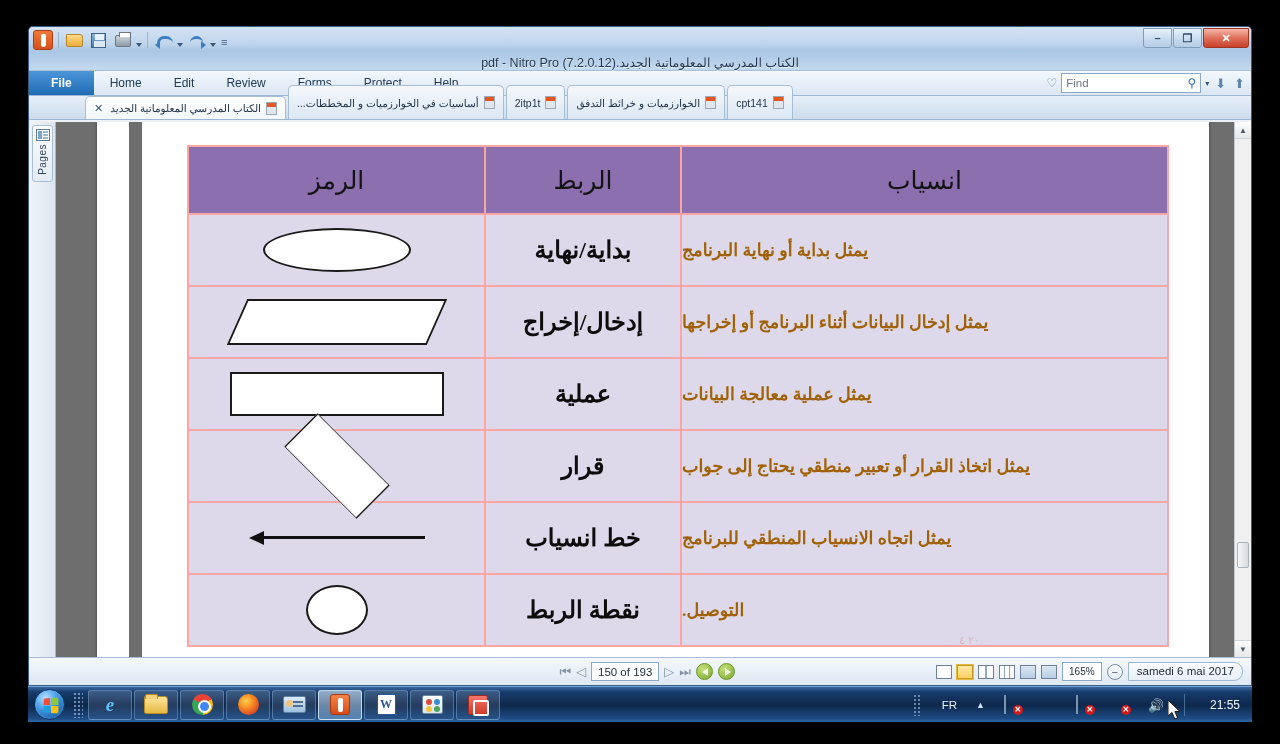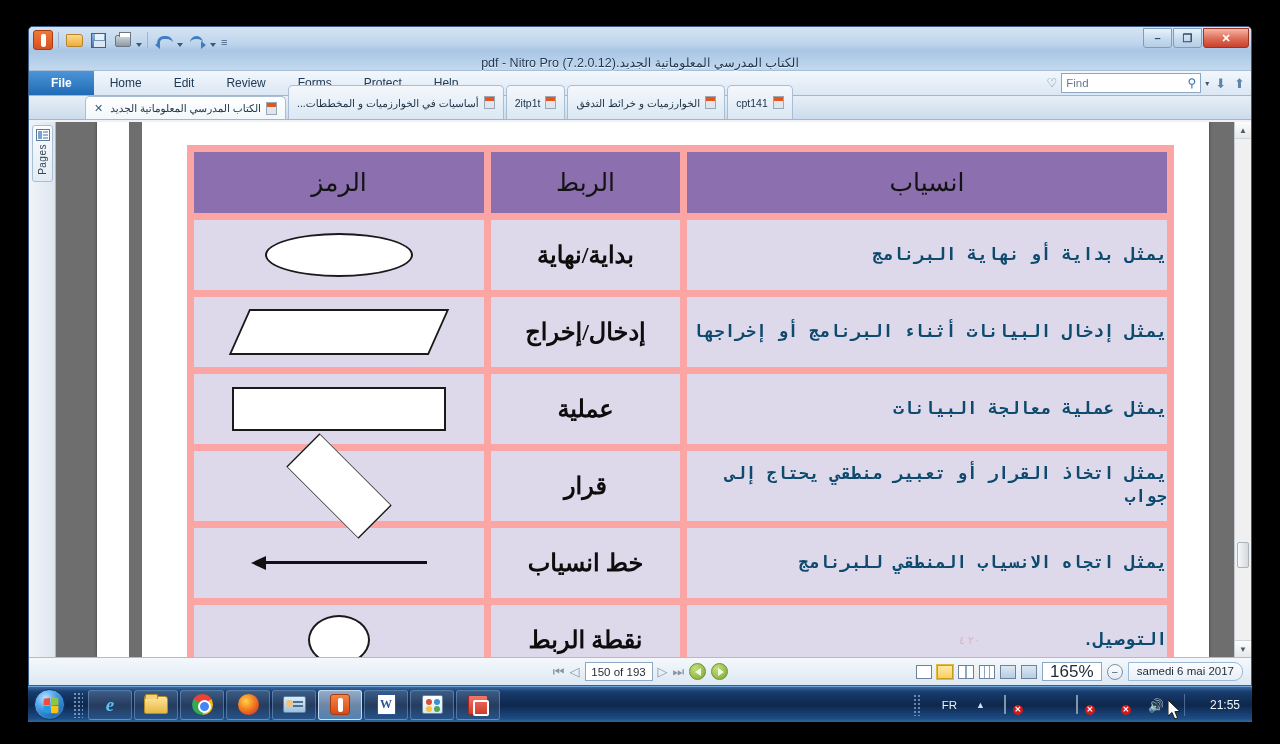--- a/index.html
+++ b/index.html
@@ -315,46 +315,46 @@
   
   #symbol-table {
     position: absolute;
     left: 90px; top: 23px;
     width: 980px;
     border-collapse: collapse;
     table-layout: fixed;
     direction: rtl;
   }
   #symbol-table td, #symbol-table th {
-    border: 7px solid #fca5a5;
+    border: 2px solid #fca5a5;
     padding: 0;
   }
   #symbol-table thead th {
     background: #8b6fae;
     height: 68px;
     font-weight: normal;
     color: #131313;
     font-size: 25px;
     font-family: "Liberation Serif", serif;
   }
   #symbol-table tbody td {
     background: #ded9ea;
     height: 70px;
     vertical-align: middle;
   }
   .col-meaning { width: 487px; }
   .col-name { width: 196px; }
   .col-symbol { width: 297px; }
 
   .cell-meaning {
-    text-align: right;
+    text-align: left;
     font-size: 17.5px;
     font-weight: bold;
-    color: #0c4a6e;
-    font-family: Liberation Mono, monospace;
+    color: #a16207;
+    font-family: Liberation Serif, serif;
     padding: 0 14px;
     line-height: 1.3;
   }
   .cell-name {
     text-align: center;
     font-size: 24px;
     font-weight: bold;
     color: #0d0d0d;
     font-family: "Liberation Serif", serif;
   }
@@ -468,23 +468,23 @@
   }
   .view-ico.sel {
     background: linear-gradient(to bottom,#ffe9a8,#f8cf62);
     border-color: #c79c22;
     outline: 1px solid #e4b93d;
   }
   .view-ico.two { background: linear-gradient(to right,#fff 0 45%, #8ba7c3 45% 55%, #fff 55% 100%); }
   .view-ico.four { background: linear-gradient(to right,#fff 0 30%, #8ba7c3 30% 38%, #fff 38% 62%, #8ba7c3 62% 70%, #fff 70% 100%); }
   .view-ico.scr { background: linear-gradient(to bottom,#dce8f4,#b6cde3); }
   .zoom-box {
-    width: 60px; height: 19px;
+    width: 40px; height: 19px;
     background: #fff; border: 1px solid #8ba7c3;
-    font-size: 17px; text-align: center; line-height: 18px; color: #1d2a38;
+    font-size: 10px; text-align: center; line-height: 18px; color: #1d2a38;
   }
   .zoom-minus {
     width: 16px; height: 16px; border-radius: 50%;
     border: 1px solid #7a8fa6; color:#4a5b6e;
     font-size: 11px; text-align: center; line-height: 14px;
     background: linear-gradient(to bottom,#fbfdff,#e3ebf4);
   }
   .date-box {
     height: 19px; padding: 0 8px;
     background: linear-gradient(to bottom,#fbfdff,#e8eff7);

